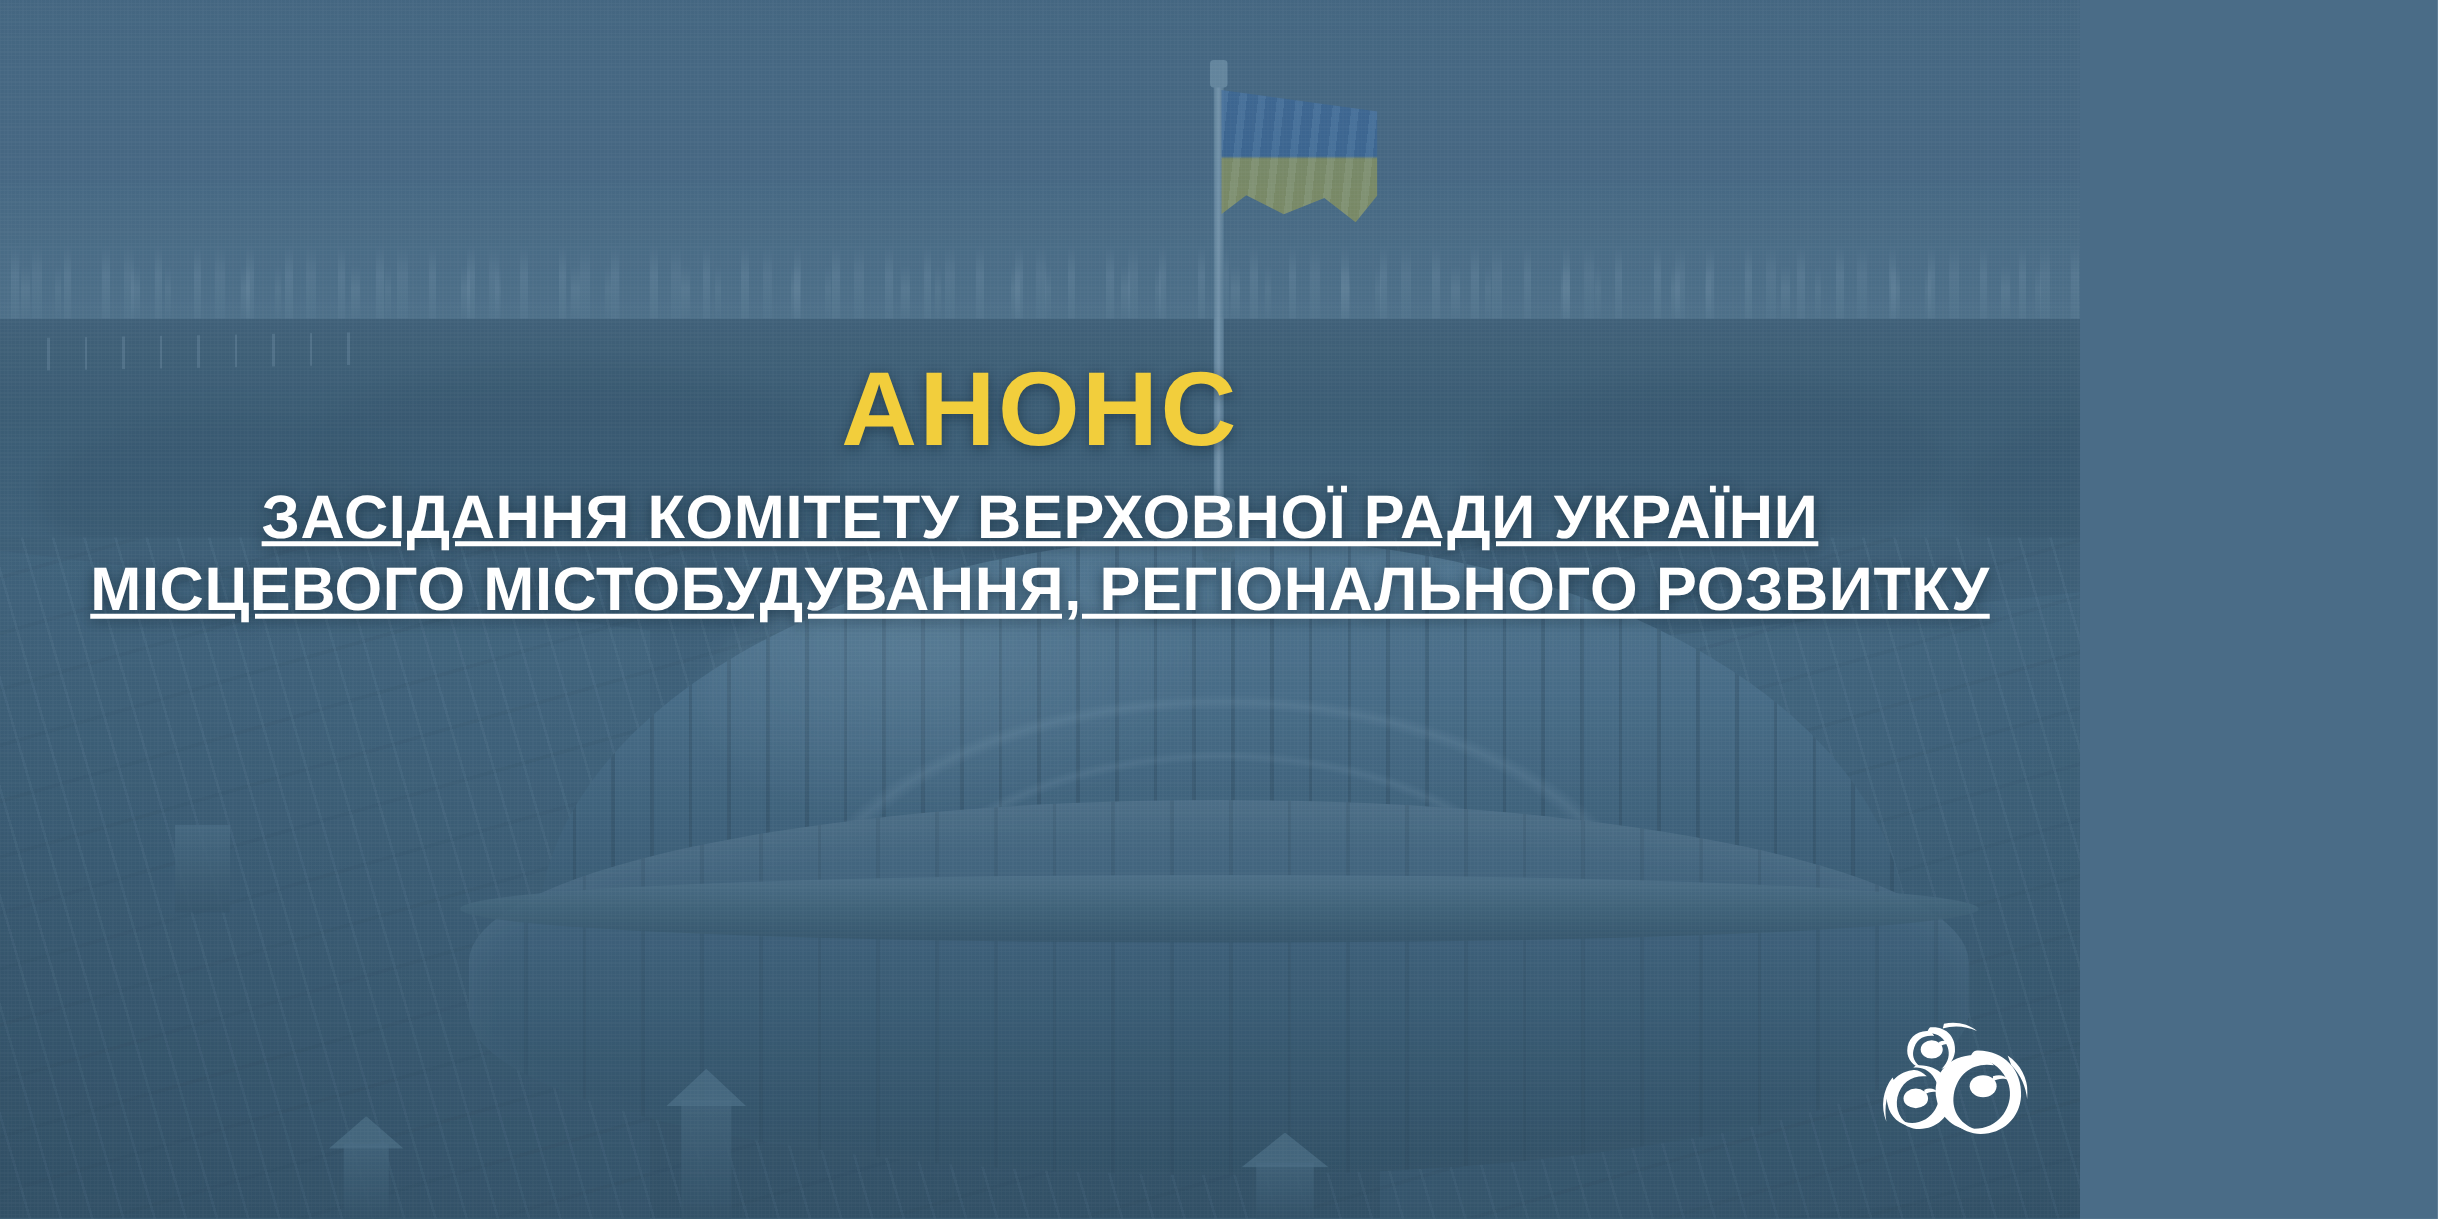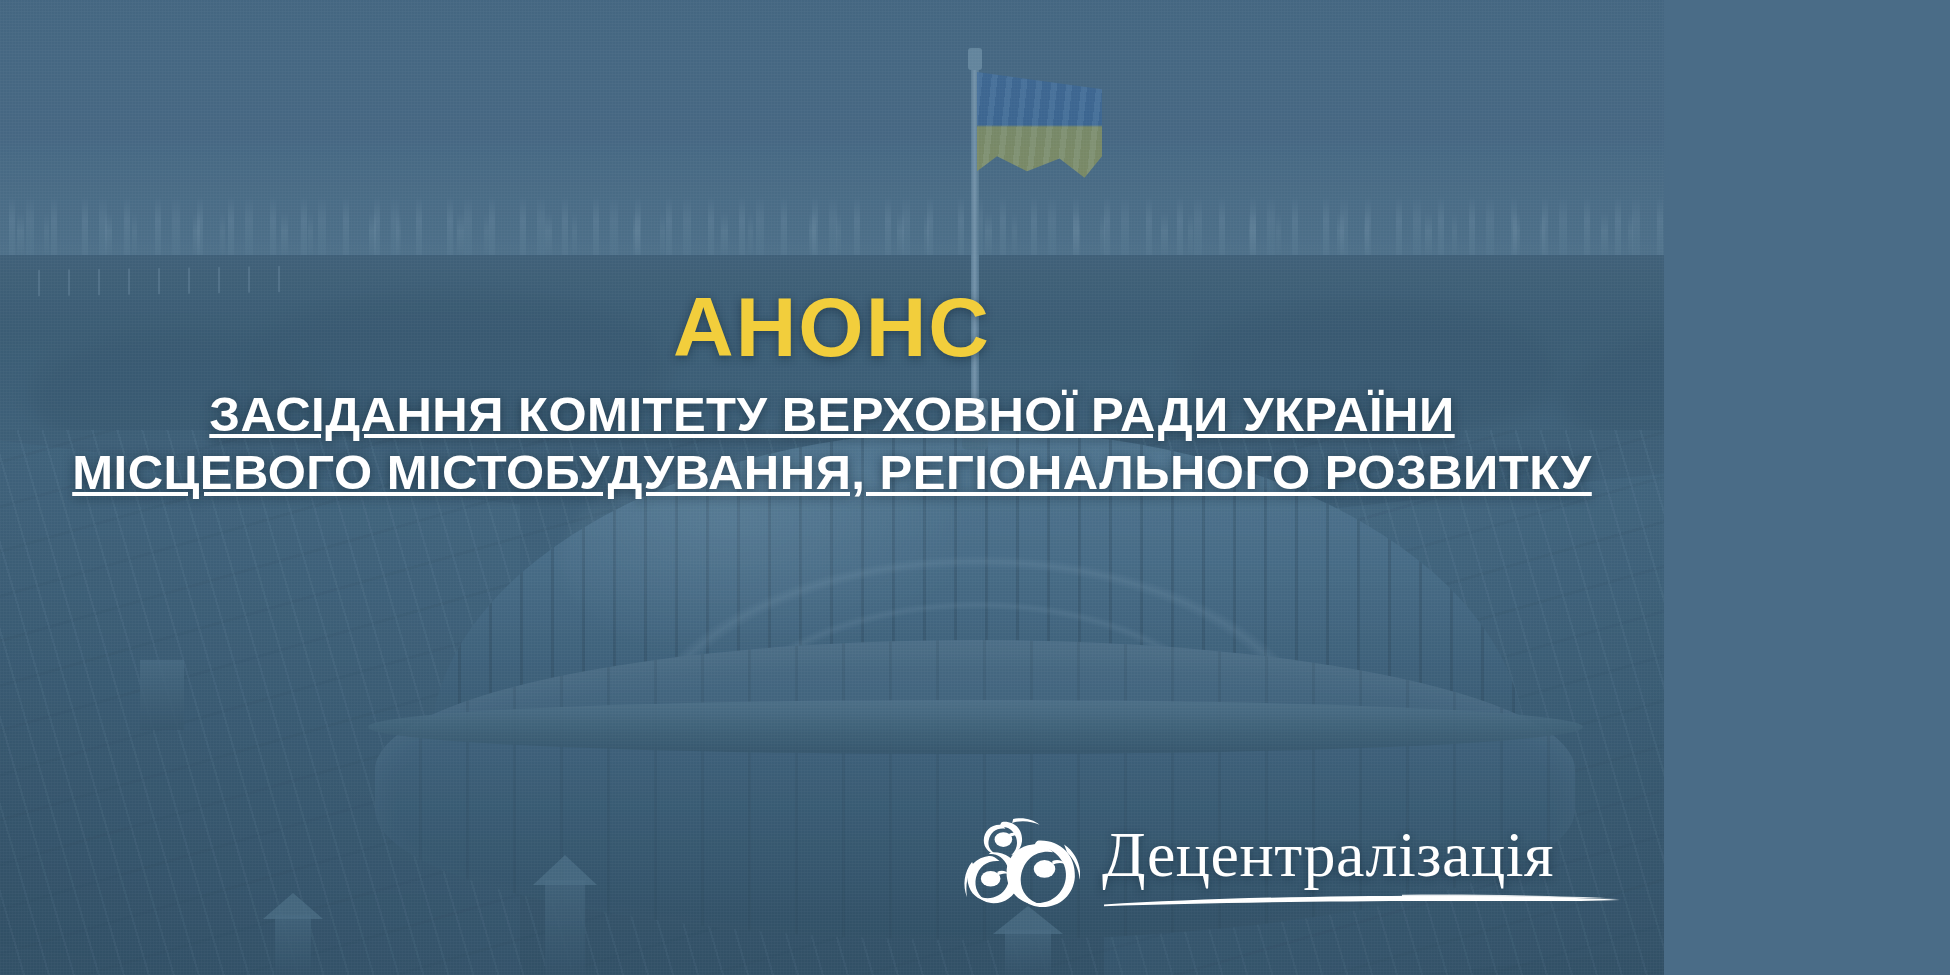--- a/index.html
+++ b/index.html
@@ -339,24 +339,15 @@
           <path d="M78 24 C100 23 116 39 115 61 C114 79 100 92 82 92 C74 92 67 89 61 84 C70 89 81 89 90 85 C104 78 110 61 103 47 C97 35 85 29 73 31 C74 27 76 24 78 24 Z"></path>
           <ellipse cx="84" cy="53" rx="11" ry="9"></ellipse>
           <path d="M92 45 C97 43 102 44 105 48 C100 46 96 47 92 49 Z"></path>
 
           <path d="M104 28 C116 36 122 50 120 64 C119 54 115 44 107 36 Z"></path>
           <path d="M10 46 C2 56 0 70 5 82 C3 70 5 58 12 50 Z"></path>
           <path d="M52 2 C62 0 72 2 79 8 C70 4 60 3 51 6 Z"></path>
         </g>
       </svg>
     </span>
-    <span class="logo-text-wrap">
-      <span class="logo-text">Децентралізація</span>
-      <span class="logo-underline">
-        <svg viewBox="0 0 520 16" width="520" height="14" preserveAspectRatio="none" aria-hidden="true">
-          <path d="M2 13 C90 7 210 3 330 3 C400 3 470 5 518 8 C470 10 400 9 330 9 C210 9 95 12 2 15 Z" fill="#ffffff"></path>
-          <path d="M300 2 C370 1 450 3 515 6 C450 6 370 5 300 5 Z" fill="#ffffff" opacity=".85"></path>
-        </svg>
-      </span>
-    </span>
   </div>
 
 </div>
 
 </body></html>

